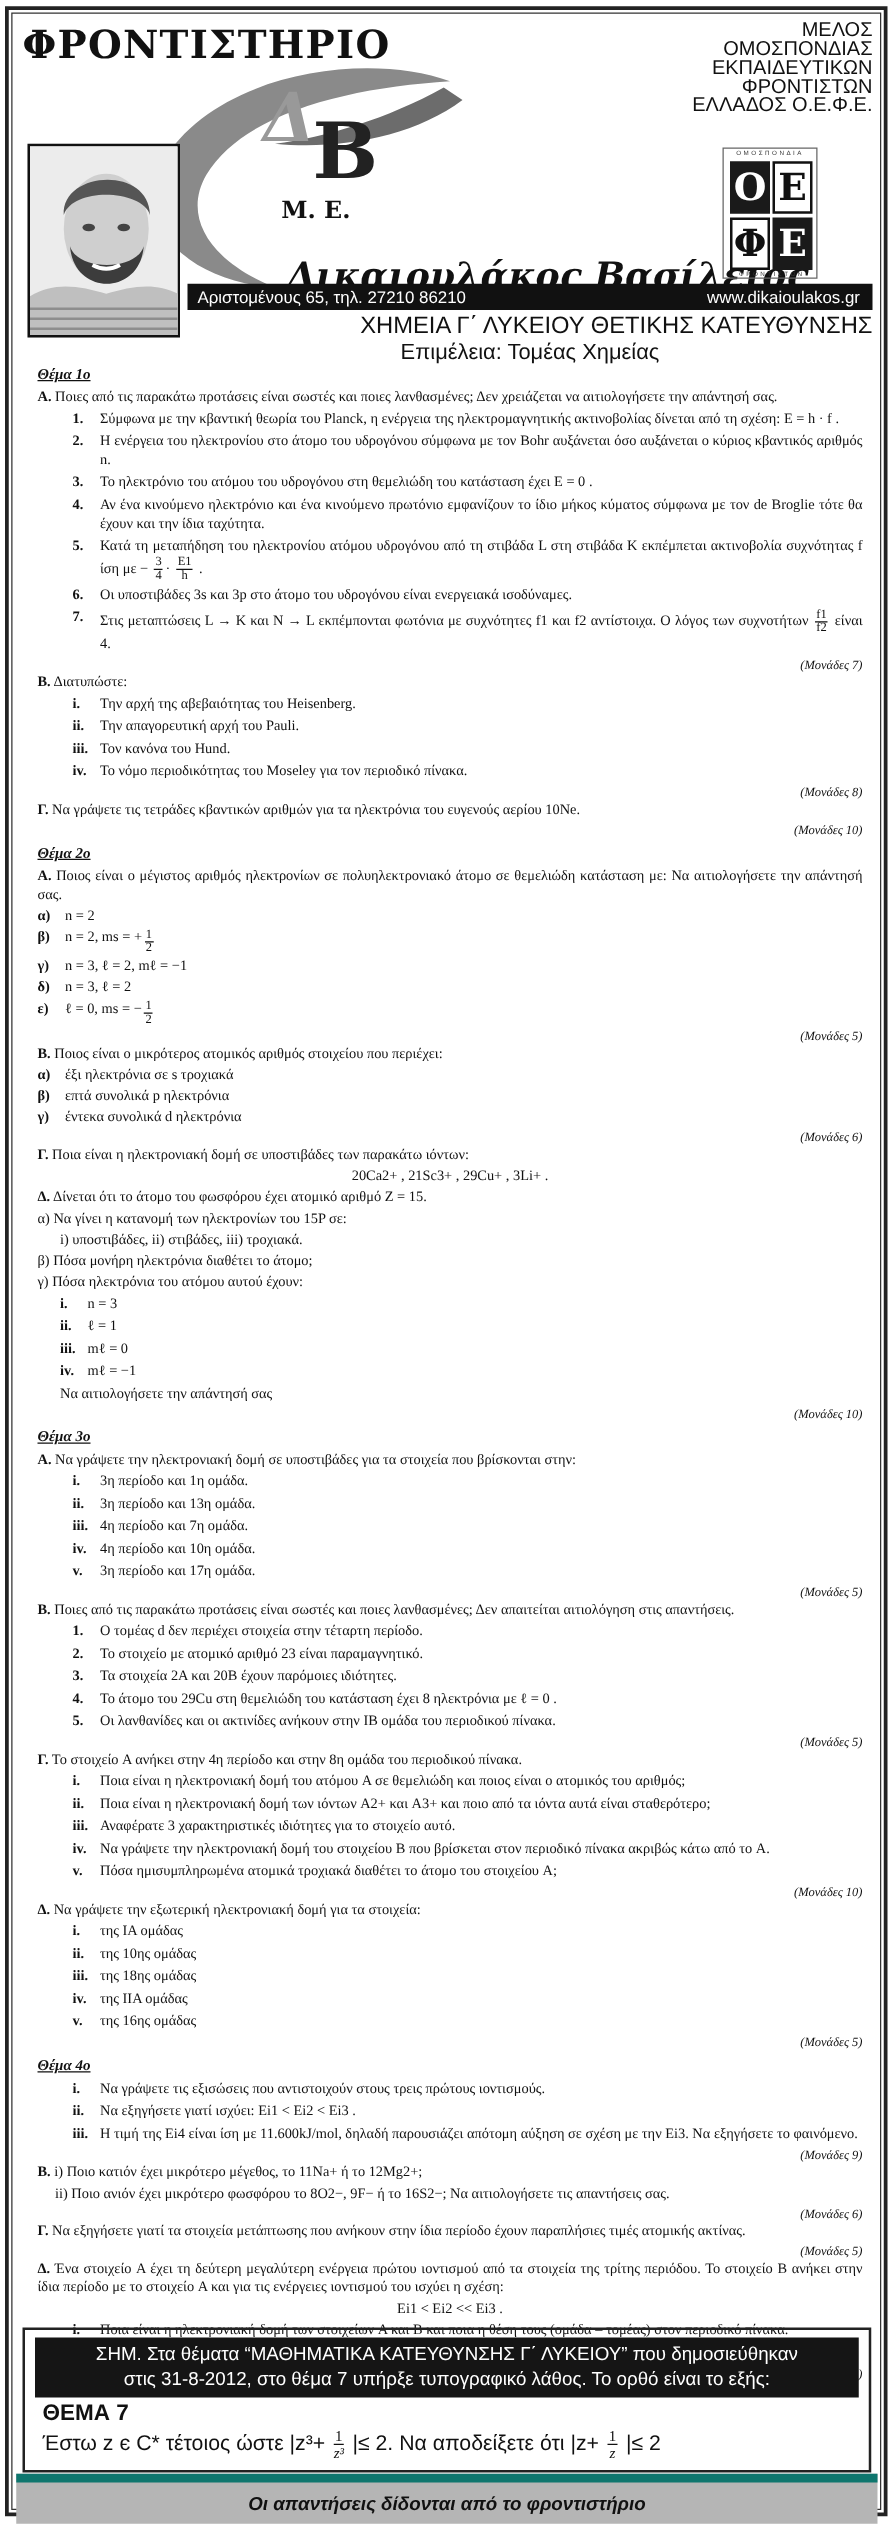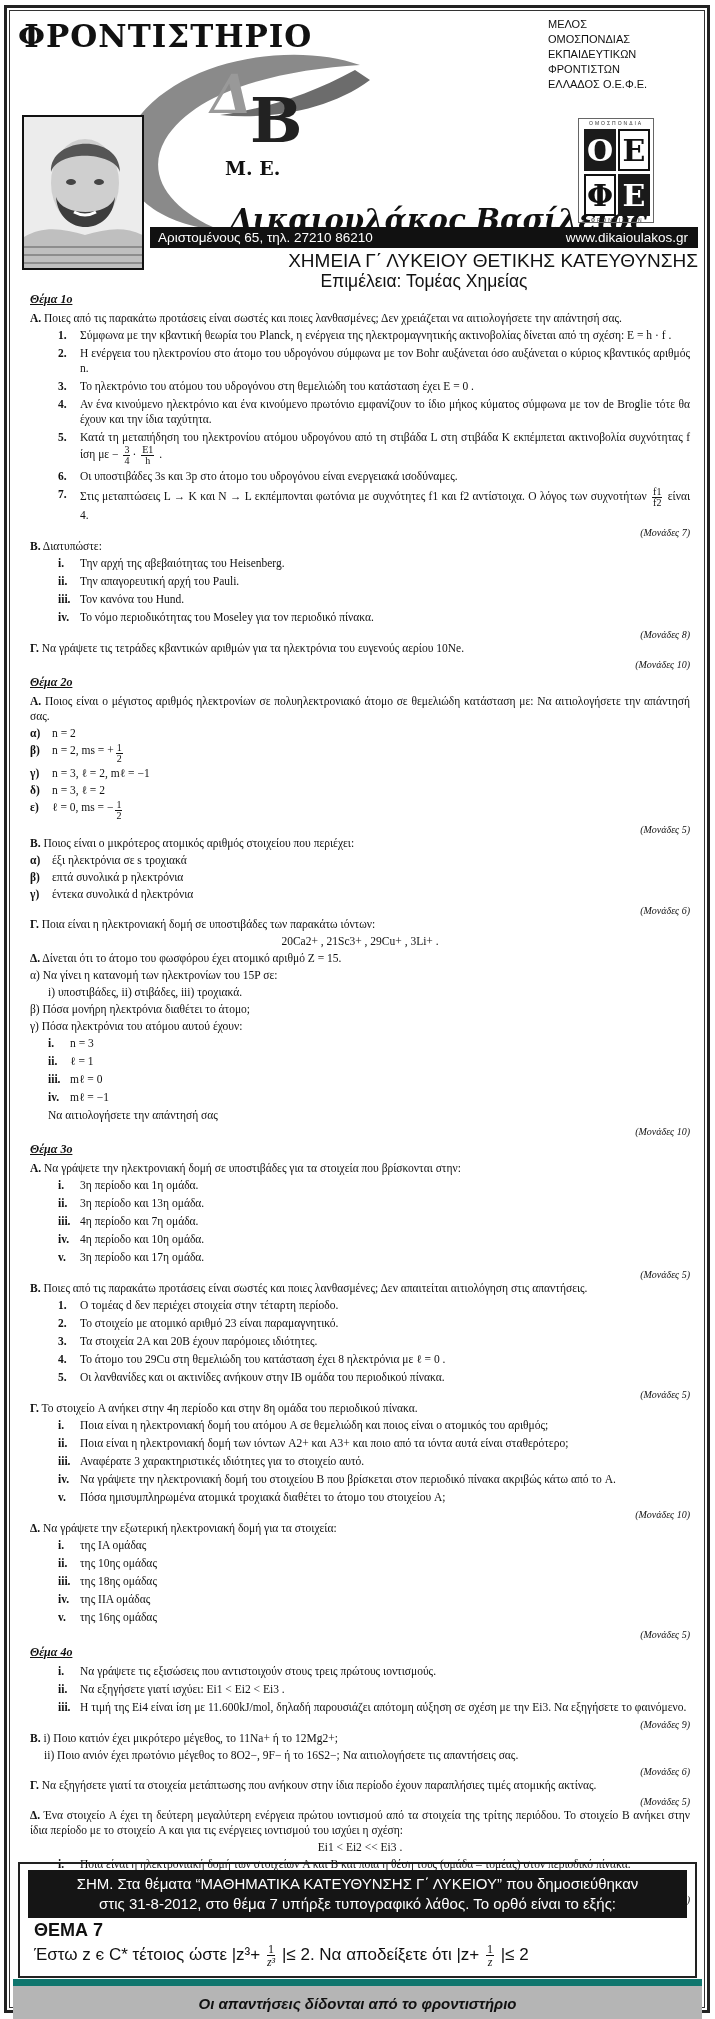--- a/index.html
+++ b/index.html
@@ -34,22 +34,22 @@
   }
   .logo-me {
     position: absolute; left: 225px; top: 157px; font-family: "DejaVu Serif", serif;
     font-size: 19px; font-weight: bold; color: #111;
   }
   .brand-name {
     position: absolute; left: 230px; top: 203px; font-family: "DejaVu Serif", serif;
     font-size: 29px; font-weight: bold; font-style: italic; color: #111;
   }
   .member-text {
-    position: absolute; left: 548px; top: 17px; width: 150px; text-align: left;
-    font-family: "Liberation Sans", sans-serif; font-size: 11px; line-height: 15px; color: #111;
+    position: absolute; left: 548px; top: 17px; width: 150px; text-align: right;
+    font-family: "Liberation Sans", sans-serif; font-size: 16px; line-height: 15px; color: #111;
   }
   .oefe {
     position: absolute; left: 578px; top: 118px; width: 76px; height: 105px;
     border: 1px solid #666;
   }
   .oefe-cell {
     position: absolute; width: 32px; height: 42px; display: flex; align-items: center; justify-content: center;
     font-family: "DejaVu Serif", serif; font-weight: bold; font-size: 30px;
   }
   .oefe-cell.dark { background: #1a1a1a; color: #fff; }
@@ -463,21 +463,21 @@
     <div class="li">
         <span class="n">iii.</span>
         <span class="t">Η τιμή της Ei4 είναι ίση με 11.600kJ/mol, δηλαδή παρουσιάζει απότομη αύξηση σε σχέση με την Ei3. Να εξηγήσετε το φαινόμενο.</span>
       </div>
   </div>
   <div class="marks">(Μονάδες 9)</div>
 
   <div class="para">
     <b>Β.</b> <span>i) Ποιο κατιόν έχει μικρότερο μέγεθος, το 11Na+ ή το 12Mg2+;</span>
   </div>
-  <div class="para" style="margin-left:14px;">ii) Ποιο ανιόν έχει πρωτόνιο μέγεθος το 8O2−, 9F− ή το 16S2−; Να αιτιολογήσετε τις απαντήσεις σας.</div>
+  <div class="para" style="margin-left:14px;">ii) Ποιο ανιόν έχει μικρότερο φωσφόρου το 8O2−, 9F− ή το 16S2−; Να αιτιολογήσετε τις απαντήσεις σας.</div>
   <div class="marks">(Μονάδες 6)</div>
 
   <div class="para">
     <b>Γ.</b> <span>Να εξηγήσετε γιατί τα στοιχεία μετάπτωσης που ανήκουν στην ίδια περίοδο έχουν παραπλήσιες τιμές ατομικής ακτίνας.</span>
   </div>
   <div class="marks">(Μονάδες 5)</div>
 
   <div class="para">
     <b>Δ.</b> <span>Ένα στοιχείο A έχει τη δεύτερη μεγαλύτερη ενέργεια πρώτου ιοντισμού από τα στοιχεία της τρίτης περιόδου. Το στοιχείο B ανήκει στην ίδια περίοδο με το στοιχείο A και για τις ενέργειες ιοντισμού του ισχύει η σχέση:</span>
   </div>

